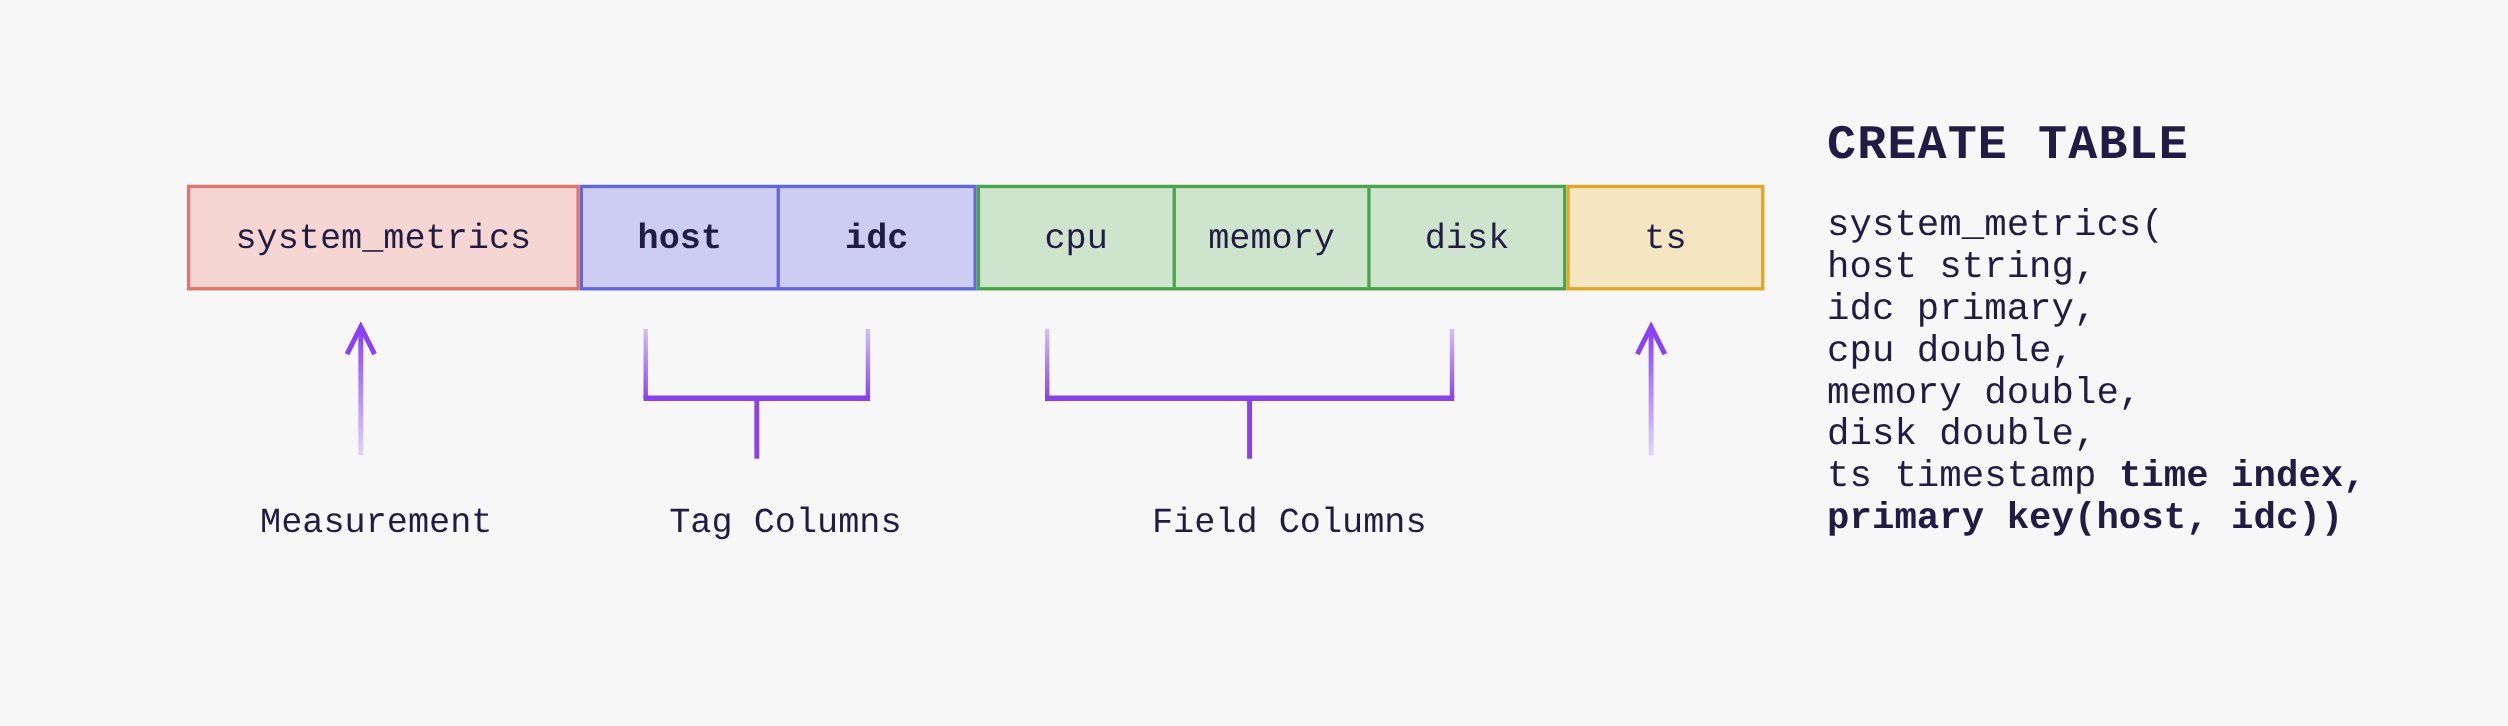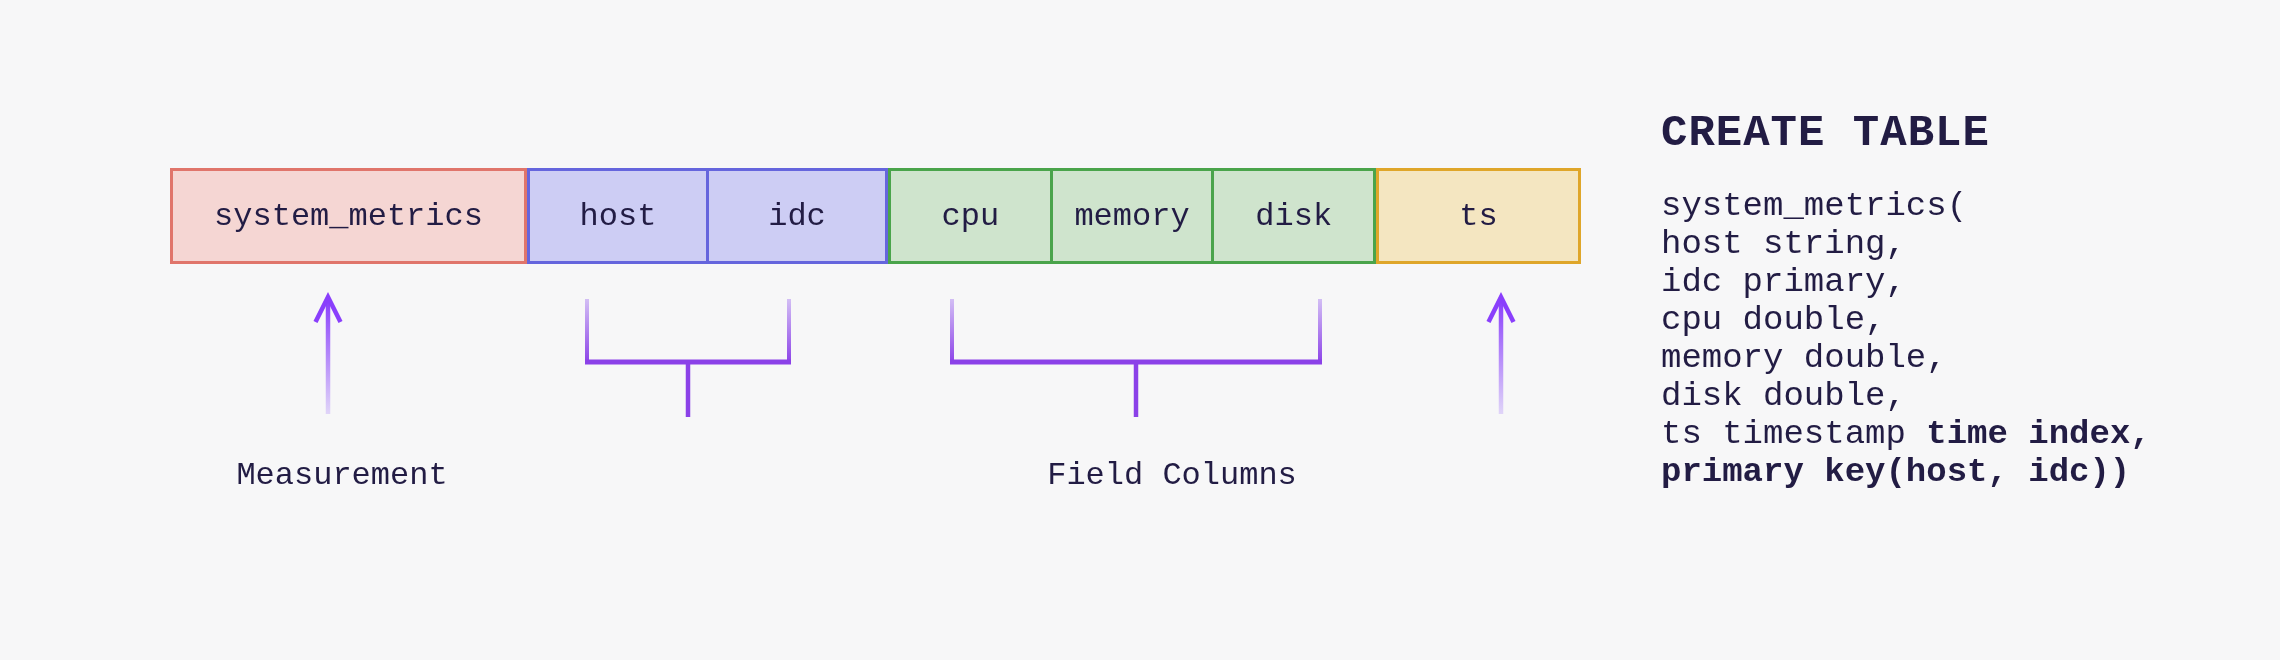--- a/index.html
+++ b/index.html
@@ -41,30 +41,31 @@
   }
   .section.measurement {
     width: 357px;
     background: var(--measurement-fill);
     border: 3px solid var(--measurement-border);
   }
   .section.tag {
     width: 361px;
     background: var(--tag-fill);
     border: 3px solid var(--tag-border);
+    font-weight: bold;
   }
   .section.tag .cell + .cell { border-left: 3px solid var(--tag-border); }
   .section.field {
-    width: 488px;
+    width: 536px;
     background: var(--field-fill);
     border: 3px solid var(--field-border);
   }
   .section.field .cell + .cell { border-left: 3px solid var(--field-border); }
   .section.time {
-    width: 205px;
+    width: 180px;
     background: var(--time-fill);
     border: 3px solid var(--time-border);
   }
   
   svg.annot {
     position: absolute;
     left: 0; top: 0;
     width: 2280px;
     height: 660px;
   }
@@ -156,20 +157,21 @@
       <line x1="1136" y1="364" x2="1136" y2="417" style="stroke:var(--purple-solid)" stroke-width="4.5"></line>
     </g>
 
     <g>
       <line x1="1501" y1="300" x2="1501" y2="414" stroke="url(#shaftGrad)" stroke-width="4.5"></line>
       <path d="M1488.5 322 L1501 297 L1513.5 322" fill="none" style="stroke:var(--purple-bright)" stroke-width="4.5"></path>
     </g>
   </svg>
 
   <div class="label measurement-label">Measurement</div>
+  <div class="label tag-label">Tag Columns</div>
   <div class="label field-label">Field Columns</div>
 
   <div class="sql">
     <div class="sql-title">CREATE TABLE</div>
     <div class="sql-code">
         <div><span>system_metrics(</span></div>
         <div><span>host string,</span></div>
         <div><span>idc primary,</span></div>
         <div><span>cpu double,</span></div>
         <div><span>memory double,</span></div>

